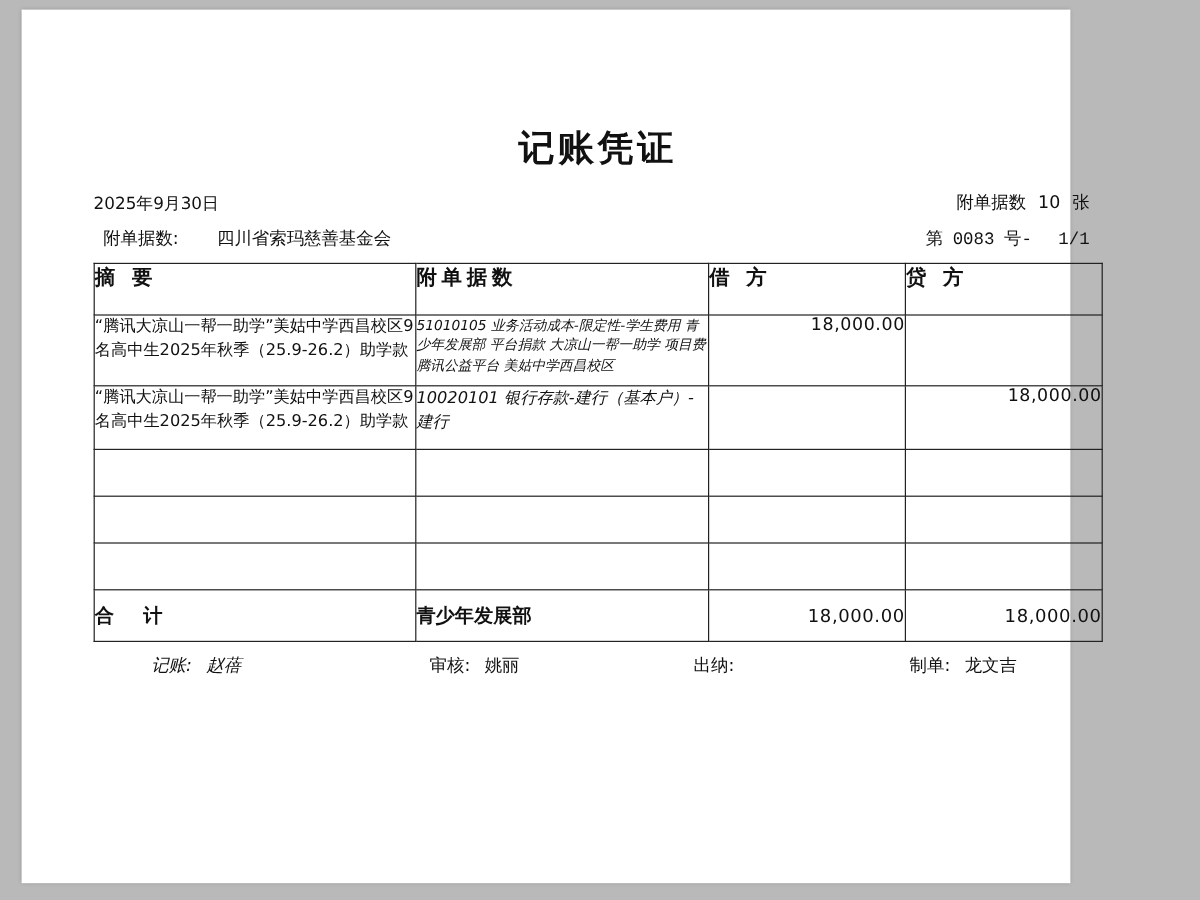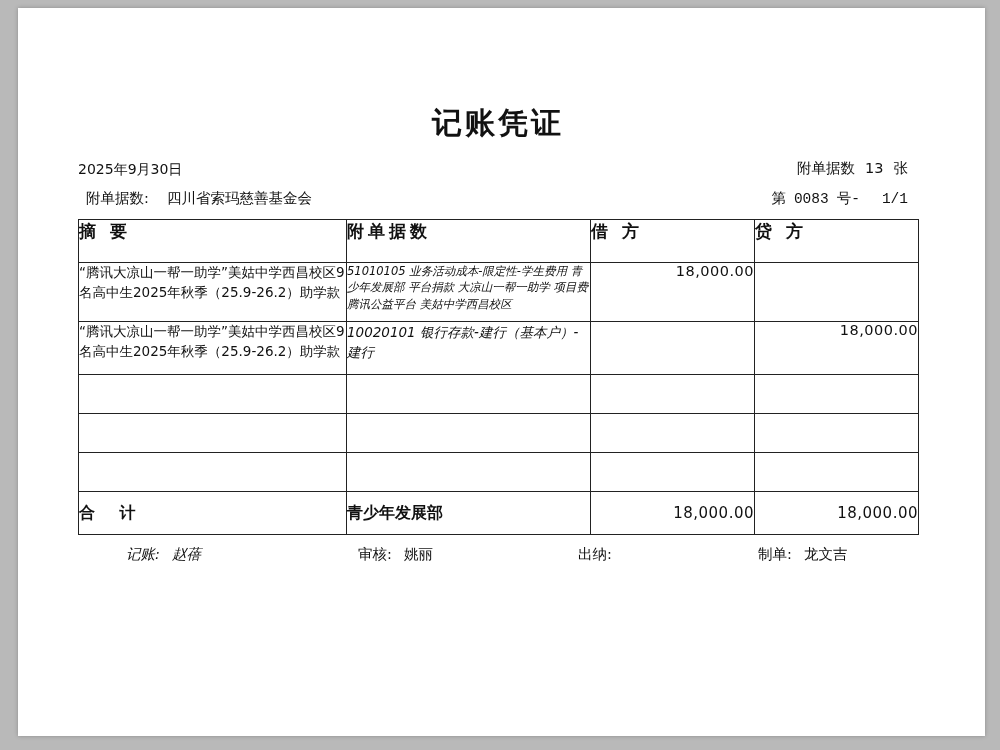--- a/index.html
+++ b/index.html
@@ -10,25 +10,24 @@
     width: 1000px;
     height: 750px;
     background: #b9b9b9;
     font-family: "Liberation Sans", sans-serif;
     overflow: hidden;
   }
   .page {
     position: absolute;
     left: 18px;
     top: 8px;
-    width: 955px;
+    width: 874px;
     height: 728px;
     background: #ffffff;
     box-shadow: 0 0 4px rgba(0,0,0,0.25);
-    padding-left: 12px;
   }
   .sheet {
     position: absolute;
     left: 60px;
     top: 95px;
     width: 840px;
   }
   .doc-title {
     text-align: center;
     font-size: 30px;
@@ -52,21 +51,21 @@
     color: #111;
     font-family: "DejaVu Sans", sans-serif;
   }
   .meta-left {
     position: absolute;
     left: 8px;
     top: 0;
     white-space: nowrap;
   }
   .meta-left .unit-value {
-    margin-left: 18px;
+    margin-left: 32px;
   }
   .attach-row {
     position: absolute;
     right: 10px;
     top: -30px;
     white-space: nowrap;
     font-size: 14.5px;
   }
   .attach-row .num {
     margin: 0 10px;
@@ -199,21 +198,21 @@
   <div class="sheet">
 
     <div class="doc-title">记账凭证</div>
     <div class="doc-date">2025年9月30日</div>
 
     <div class="meta-row">
       <div class="meta-left">
         <span>附单据数:</span><span class="unit-value">四川省索玛慈善基金会</span>
       </div>
       <div class="attach-row">
-        <span>附单据数</span><span class="num">13</span><span>张</span>
+        <span>附单据数</span><span class="num">10</span><span>张</span>
       </div>
       <div class="voucher-row">
         <span>第</span><span class="vnum">0083</span><span>号-</span><span class="pages">1/1</span>
       </div>
     </div>
 
     <table class="voucher">
       <colgroup>
         <col class="col-summary">
         <col class="col-account">

